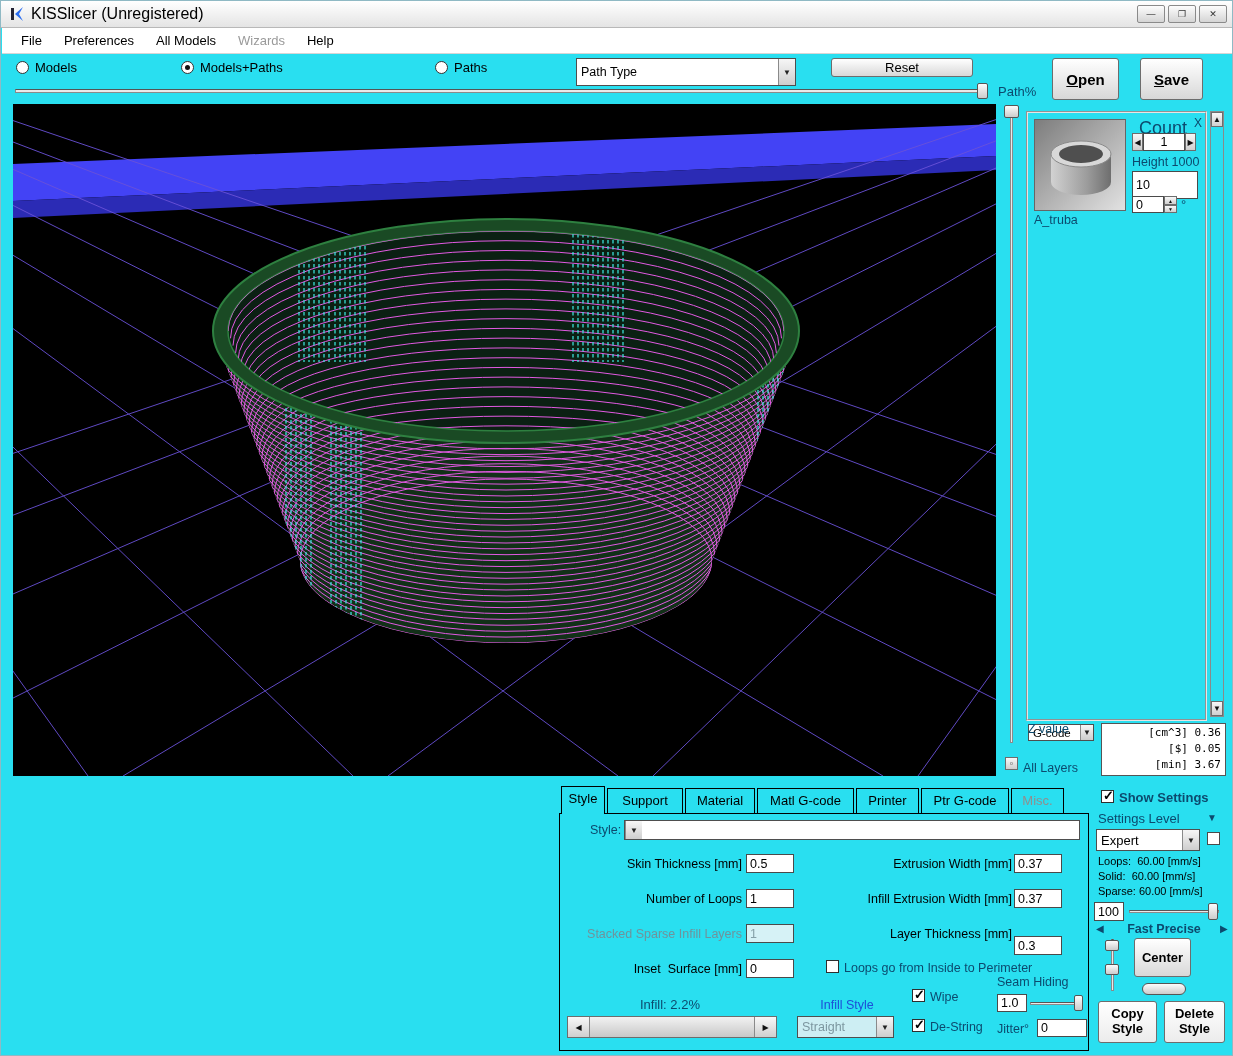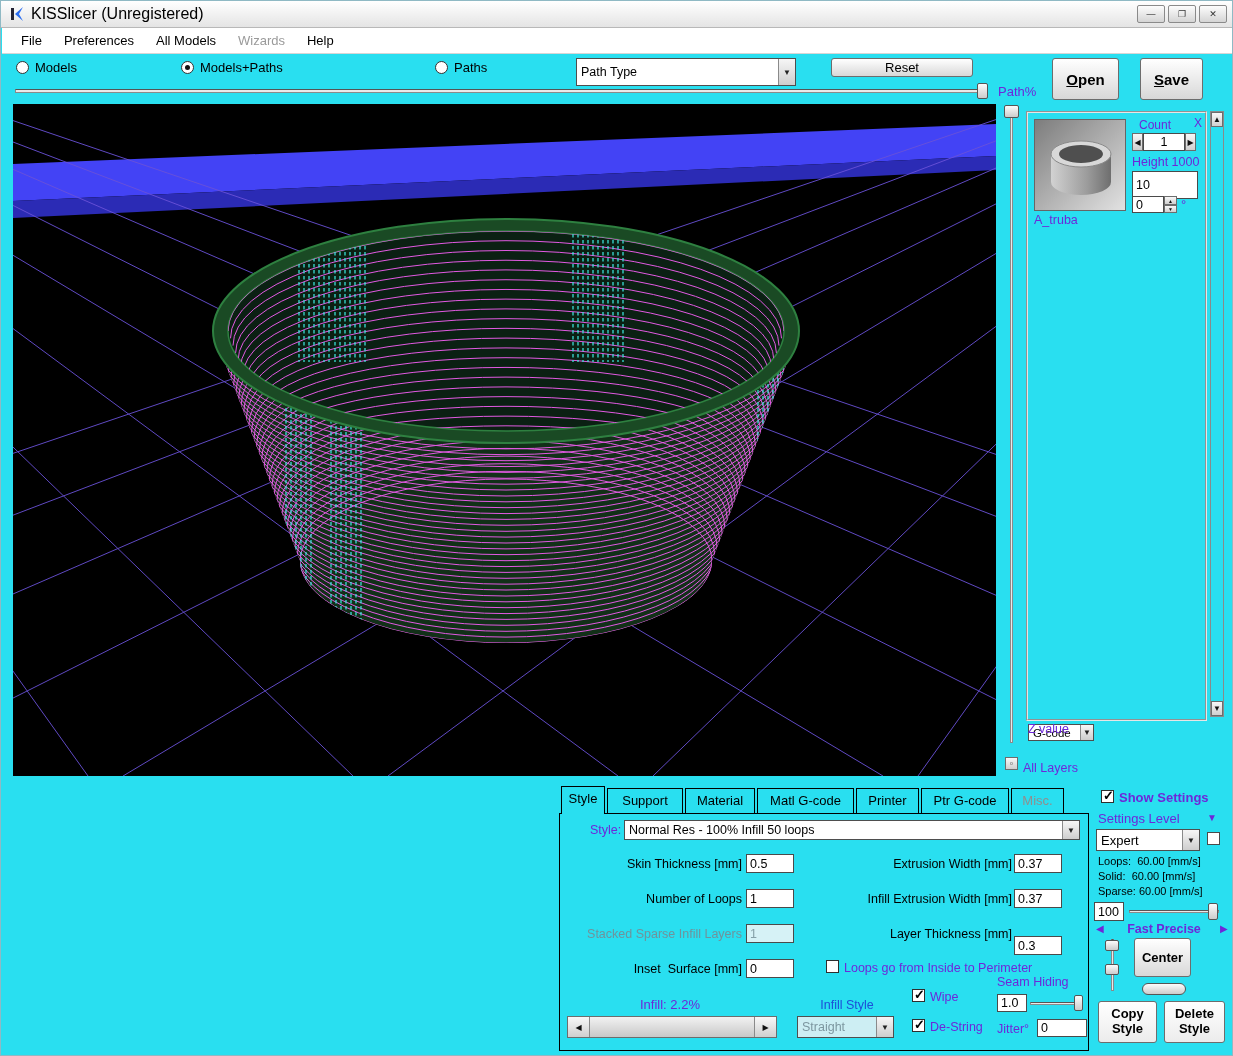--- a/index.html
+++ b/index.html
@@ -1,20 +1,20 @@
 <!DOCTYPE html>
 <html><head>
 <meta charset="utf-8">
 <style>
 *{margin:0;padding:0;box-sizing:border-box;}
 html,body{background:#666;}
 body{font-family:"Liberation Sans",sans-serif;}
 #app{position:relative;width:1233px;height:1056px;background:#29DFF0;overflow:hidden;border:1px solid #8fb9c4;}
 .abs{position:absolute;}
-.lbl{position:absolute;font-size:12.5px;color:#6d28d9;white-space:pre;}
+.lbl{position:absolute;font-size:12.5px;color:#0c4a6e;white-space:pre;}
 .lbl.bold{font-weight:bold;}
 .lbl.gray{color:#1d4ed8;}
 
 #titlebar{position:absolute;left:0;top:0;width:1233px;height:27px;background:linear-gradient(#ffffff,#e4e4e4);border-bottom:1px solid #b8b8b8;display:flex;align-items:center;}
 #title-text{font-size:16px;color:#000;}
 #winbtns{position:absolute;right:7px;top:4px;display:flex;gap:3px;}
 .winbtn{width:28px;height:18px;border:1px solid #8a8a8a;background:linear-gradient(#fdfdfd,#d5d5d5);font-size:9px;display:flex;align-items:center;justify-content:center;border-radius:2px;color:#333;}
 
 #menubar{position:absolute;left:1px;top:27px;width:1231px;height:26px;background:#ffffff;display:flex;align-items:center;padding-left:8px;border-bottom:1px solid #d6d6d6;}
 .menu-item{padding:0 11px;font-size:13px;color:#000;height:100%;display:flex;align-items:center;}
@@ -275,21 +275,21 @@
             <stop offset="0.6" stop-color="#9c9c9c"></stop>
             <stop offset="1" stop-color="#6e6e6e"></stop>
         </linearGradient>
       </defs>
       <rect width="92" height="92" fill="url(#tg)"></rect>
       <path d="M16 34 L16 62 A30 13 0 0 0 76 62 L76 34 Z" fill="url(#cg)"></path>
       <ellipse cx="46" cy="34" rx="30" ry="13" fill="#d8d8d8" stroke="#8a8a8a"></ellipse>
       <ellipse cx="46" cy="34" rx="22" ry="9" fill="#4f4f4f"></ellipse>
     </svg>
     <span class="lbl" style="left:166px;top:3px;font-size:12px">X</span>
-    <span class="lbl" style="left:111px;top:5px;font-size:12px">Count</span>
+    <span class="lbl" style="left:111px;top:5px;font-size:18px">Count</span>
     <div class="sbtn abs" style="left:104px;top:20px;width:11px;height:18px">◀</div>
     <div class="field" style="left:115px;top:20px;width:42px;height:18px;justify-content:center">1</div>
     <div class="sbtn abs" style="left:157px;top:20px;width:11px;height:18px">▶</div>
     <span class="lbl" style="left:104px;top:42px;font-size:12.5px">Height 1000</span>
     <div class="field" style="left:104px;top:58px;width:66px;height:28px">10</div>
     <div class="field" style="left:104px;top:83px;width:32px;height:17px">0</div>
     <div class="abs" style="left:136px;top:83px;width:13px;height:17px;display:flex;flex-direction:column">
       <div class="sbtn" style="height:9px;font-size:5px">▲</div>
       <div class="sbtn" style="height:8px;font-size:5px">▼</div>
     </div>
@@ -301,33 +301,35 @@
     <div class="sbtn" style="width:12px;height:15px">▲</div>
     <div class="sbtn abs" style="left:0;bottom:0;width:12px;height:15px">▼</div>
   </div>
 
   <div class="combo" style="left:1027px;top:723px;width:66px;height:17px;font-size:11.5px">
     <span class="txt">G-code</span>
     <span class="arrow" style="width:13px">▼</span>
   </div>
   <span class="lbl" style="left:1027px;top:721px">Z value</span>
   <span class="lbl" style="left:1022px;top:760px">All Layers</span>
+  <div id="stats">[cm^3] 0.36
+  [$] 0.05
+ [min] 3.67</div>
 
   <div class="tab active" style="left:560px;top:785px;width:44px;height:28px">Style</div>
   <div class="tab" style="left:606px;top:787px;width:76px;height:25px">Support</div>
   <div class="tab" style="left:684px;top:787px;width:70px;height:25px">Material</div>
   <div class="tab" style="left:756px;top:787px;width:97px;height:25px">Matl G-code</div>
   <div class="tab" style="left:855px;top:787px;width:63px;height:25px">Printer</div>
   <div class="tab" style="left:920px;top:787px;width:88px;height:25px">Ptr G-code</div>
   <div class="tab disabled" style="left:1010px;top:787px;width:53px;height:25px">Misc.</div>
 
   <div id="style-panel">
     <span class="lbl" style="left:30px;top:9px">Style:</span>
     <div class="combo" style="left:64px;top:6px;width:456px;height:20px">
-      <span class="txt">Normal Res - 100% Infill 50 loops</span>
       <span class="arrow">▼</span>
     </div>
 
     <span class="rlbl" style="left:0;top:43px;width:182px">Skin Thickness [mm]</span>
     <div class="field" style="left:186px;top:40px;width:48px;height:19px">0.5</div>
     <span class="rlbl" style="left:240px;top:43px;width:212px">Extrusion Width [mm]</span>
     <div class="field" style="left:454px;top:40px;width:48px;height:19px">0.37</div>
 
     <span class="rlbl" style="left:0;top:78px;width:182px">Number of Loops</span>
     <div class="field" style="left:186px;top:75px;width:48px;height:19px">1</div>

